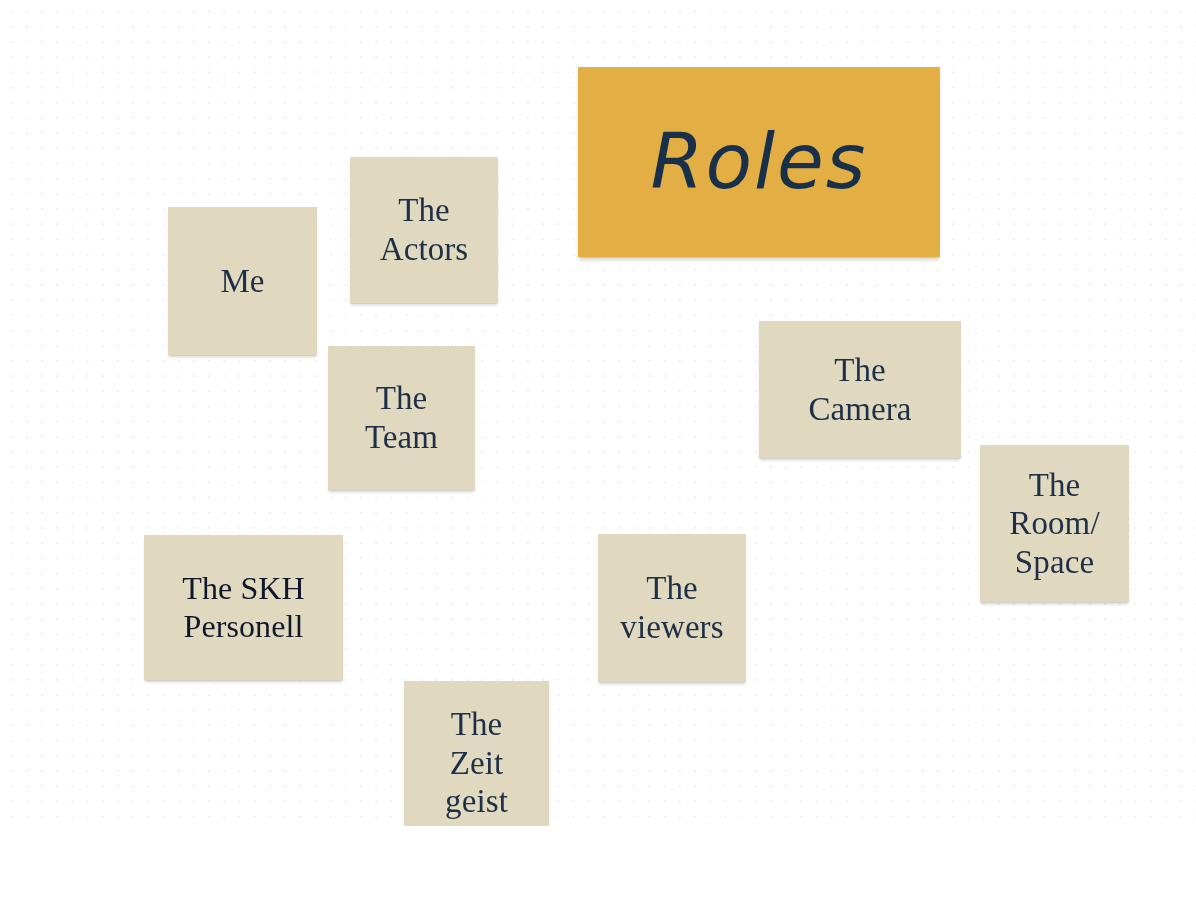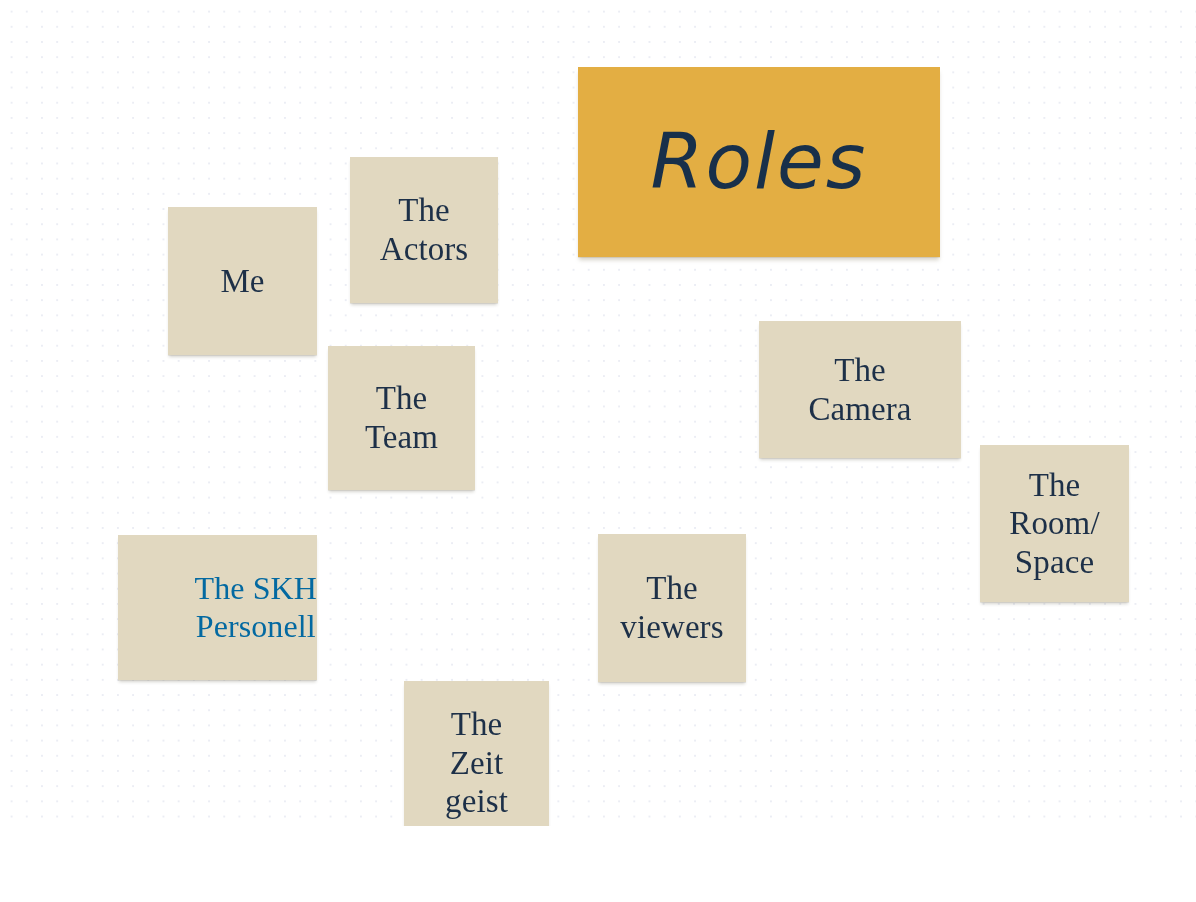--- a/index.html
+++ b/index.html
@@ -91,21 +91,21 @@
     <span>The
 Camera</span>
   </div>
 
   <div class="card fs-note" style="left: 980px; top: 445px; width: 149px; height: 157px; background-color: rgb(225, 216, 192); color: rgb(29, 48, 72);">
     <span>The
 Room/
 Space</span>
   </div>
 
-  <div class="card fs-note-sm" style="left: 118px; top: 535px; width: 199px; height: 145px; background-color: rgb(225, 216, 192); color: #0369a1; justify-content: flex-end;">
+  <div class="card fs-note-sm" style="left: 144px; top: 535px; width: 199px; height: 145px; background-color: rgb(225, 216, 192); color: #0f172a;">
     <span>The SKH
 Personell</span>
   </div>
 
   <div class="card fs-note" style="left: 598px; top: 534px; width: 148px; height: 148px; background-color: rgb(225, 216, 192); color: rgb(29, 48, 72);">
     <span>The
 viewers</span>
   </div>
 
   <div class="card fs-note" style="left: 404px; top: 681px; width: 145px; height: 164px; background-color: rgb(225, 216, 192); color: rgb(29, 48, 72);">

